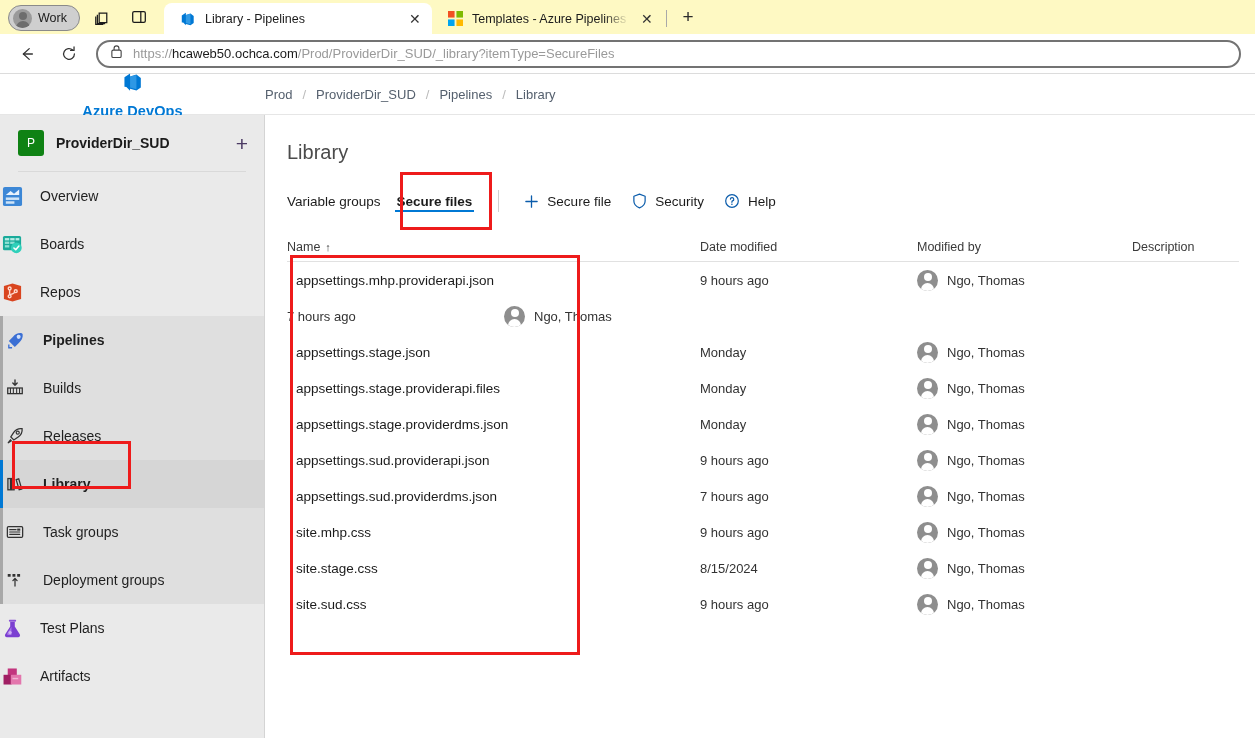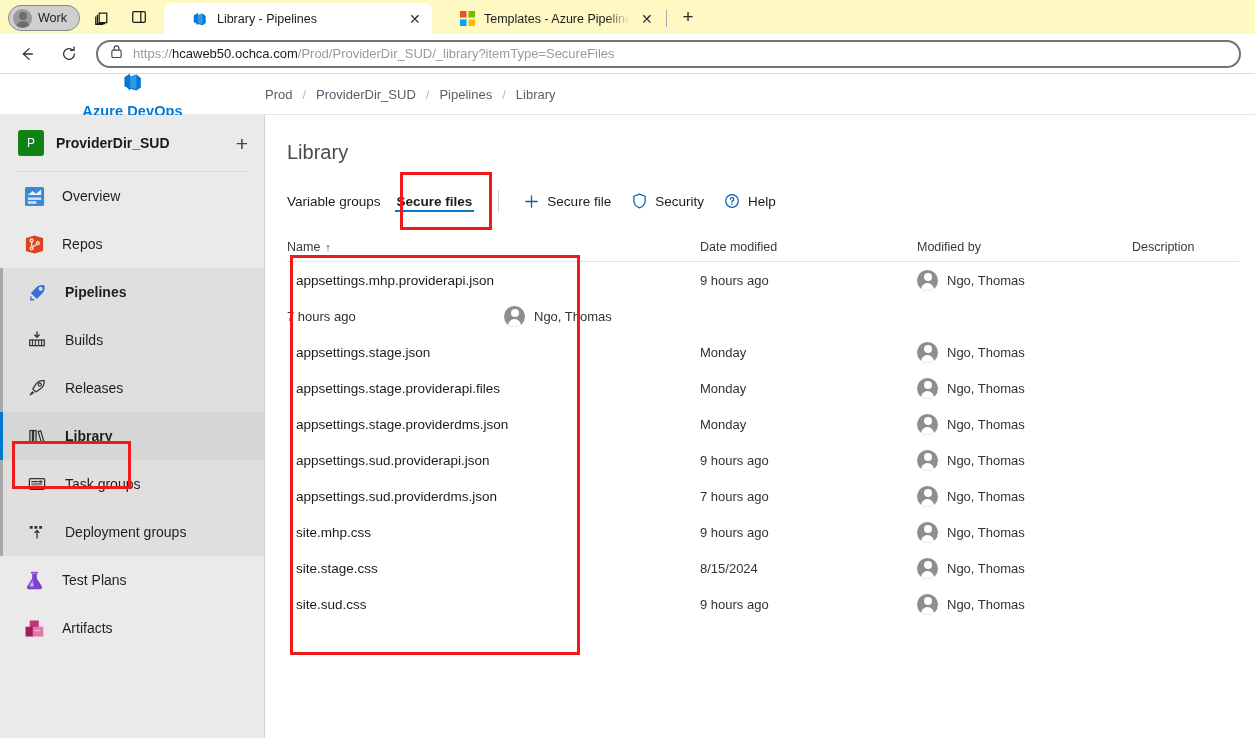--- a/index.html
+++ b/index.html
@@ -36,21 +36,21 @@
   }
   .profile-label { font-size: 12.5px; color: #1b1b1b; }
 
   .chrome-icon-btn {
     width: 26px; height: 26px; margin: 0 0 4px 10px;
     display: flex; align-items: center; justify-content: center;
   }
 
   .tab {
     height: 31px; display: flex; align-items: center;
-    padding: 0 8px 0 28px; gap: 9px; position: relative;
+    padding: 0 8px 0 16px; gap: 9px; position: relative;
   }
   .tab.active {
     background: #ffffff; border-radius: 8px 8px 0 0; width: 268px;
     margin-left: 12px;
   }
   .tab.inactive { width: 232px; color: #1b1b1b; }
   .tab-title {
     font-size: 12.5px; color: #1b1b1b; flex: 1;
     white-space: nowrap; overflow: hidden;
   }
@@ -121,21 +121,21 @@
     width: 26px; height: 26px; border-radius: 3px; background: #0f8214;
     color: #fff; font-size: 12px; display: flex; align-items: center;
     justify-content: center; flex: none;
   }
   .project-name { font-size: 14px; font-weight: bold; color: #1b1b1b; flex: 1; }
   .project-add { font-size: 21px; color: #4b3a63; font-weight: 300; line-height: 1; }
   .sb-divider { height: 1px; background: #d9d9d9; margin: 0 18px; }
 
   .nav-item {
     height: 48px; display: flex; align-items: center; gap: 16px;
-    padding-left: 22px; position: relative;
+    position: relative;
   }
   .nav-label { font-size: 14px; color: #1f1f1f; }
   .nav-item.section-head .nav-label { font-weight: bold; }
   .nav-icon { width: 24px; height: 24px; flex: none; display: flex; align-items: center; justify-content: center; }
 
   .nav-group-pipelines {
     background: #dfdfdf;
     border-left: 3px solid #a8a8a8;
   }
   .nav-item.selected { background: #d6d6d6; }
@@ -318,20 +318,36 @@
       <svg width="21" height="21" viewBox="0 0 22 22">
           <rect x="1" y="1" width="20" height="20" rx="2" fill="#3c87d6"></rect>
           <rect x="4" y="12" width="14" height="2.6" fill="#cfe4f7"></rect>
           <rect x="4" y="16" width="9" height="2.6" fill="#cfe4f7"></rect>
           <path d="M4 9.5 9 5.2l3.6 2.8L18 3.6V9.5z" fill="#e8f2fc"></path>
         </svg>
     </span>
     <span class="nav-label">Overview</span>
   </div>
 
+  <div class="nav-item">
+    <span class="nav-icon">
+      <svg width="21" height="21" viewBox="0 0 22 22">
+          <rect x="1" y="2" width="19" height="15" rx="1.6" fill="#1aab9b"></rect>
+          <rect x="3" y="4.3" width="4.6" height="2.4" fill="#b9ece5"></rect>
+          <rect x="8.6" y="4.3" width="4.6" height="2.4" fill="#b9ece5"></rect>
+          <rect x="14.2" y="4.3" width="4" height="2.4" fill="#b9ece5"></rect>
+          <rect x="3" y="8" width="4.6" height="2.4" fill="#8fe0d5"></rect>
+          <rect x="8.6" y="8" width="4.6" height="2.4" fill="#8fe0d5"></rect>
+          <rect x="3" y="11.7" width="4.6" height="2.4" fill="#8fe0d5"></rect>
+          <circle cx="15" cy="14.5" r="5.6" fill="#2fd0ba"></circle>
+          <path d="M12.5 14.6l1.9 1.9 3.3-3.8" fill="none" stroke="#fff" stroke-width="1.6" stroke-linecap="round" stroke-linejoin="round"></path>
+        </svg>
+    </span>
+    <span class="nav-label">Boards</span>
+  </div>
 
   <div class="nav-item">
     <span class="nav-icon">
       <svg width="21" height="21" viewBox="0 0 22 22">
           <path d="M2 4.2 11 1.6l9 2.6v13.6L11 20.4 2 17.8z" fill="#d9451f"></path>
           <g fill="none" stroke="#ffd9cd" stroke-width="1.5">
             <circle cx="8" cy="6.8" r="1.5"></circle>
             <circle cx="8" cy="15" r="1.5"></circle>
             <circle cx="14.4" cy="9.6" r="1.5"></circle>
             <path d="M8 8.4v5"></path>

